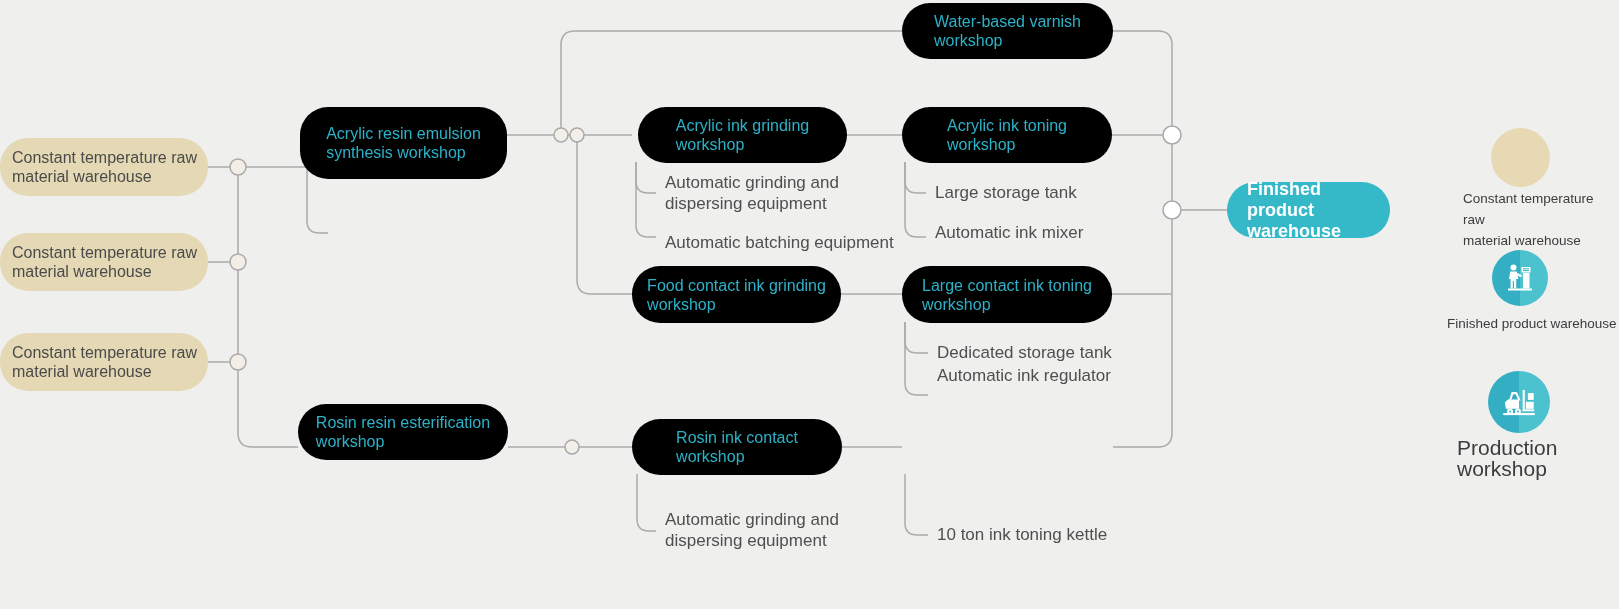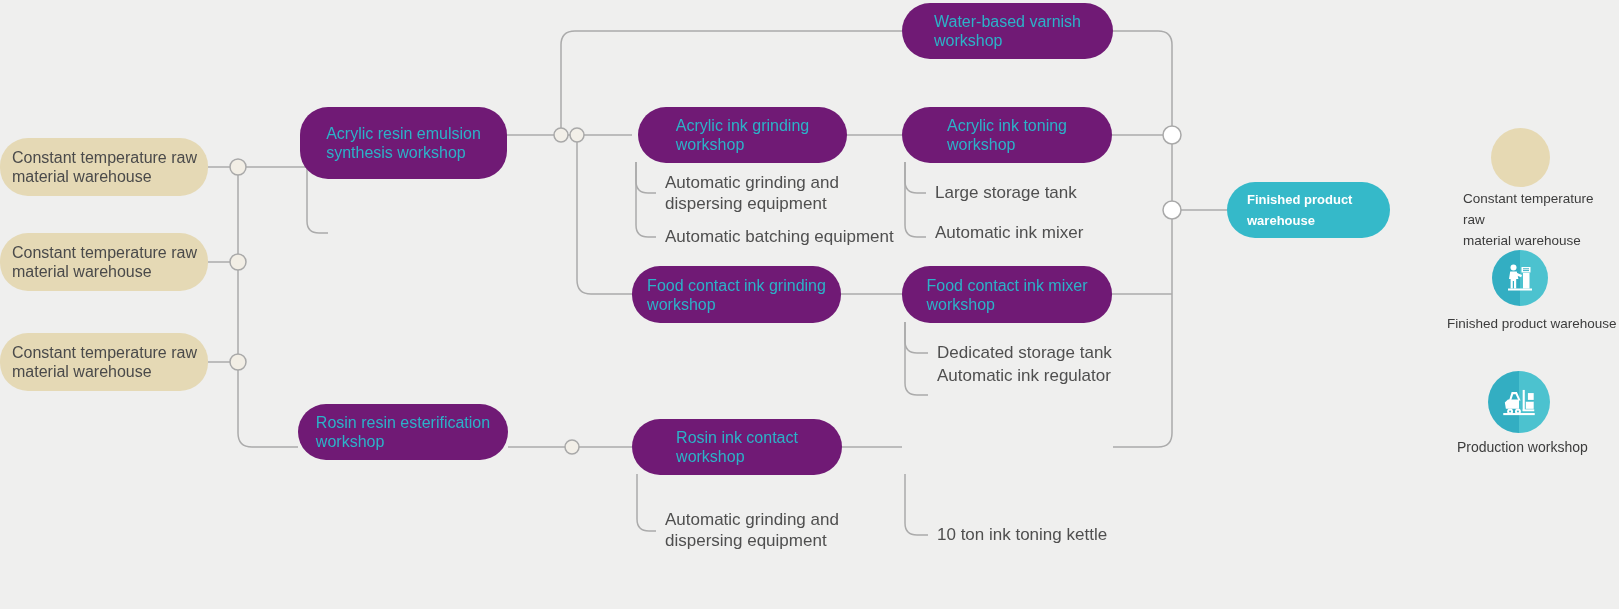--- a/index.html
+++ b/index.html
@@ -8,29 +8,29 @@
     background:#efefee;
     font-family:"Liberation Sans", sans-serif;
   }
   .stage{position:absolute;left:0;top:0;width:1619px;height:609px}
   svg.wires{position:absolute;left:0;top:0;pointer-events:none}
   .node{
     position:absolute;border-radius:28px;box-sizing:border-box;
     display:flex;align-items:center;justify-content:center;
     white-space:pre-line;font-size:16px;line-height:19px;
   }
-  .node.blue{background:#701a75;color:#2cb2c8}
+  .node.blue{background:#000000;color:#2cb2c8}
   .node.tan{background:#e5d9b5;color:#4a4a4a;justify-content:flex-start;padding-left:12px}
-  .node.teal{background:#35b9c9;color:#ffffff;justify-content:flex-start;padding-left:20px;font-weight:600;font-size:13px;line-height:21px}
+  .node.teal{background:#35b9c9;color:#ffffff;justify-content:flex-start;padding-left:20px;font-weight:600;font-size:18px;line-height:21px}
   .equip{position:absolute;color:#4f4f4f;font-size:17px;line-height:21px;white-space:pre-line}
   .legend-circle{position:absolute;border-radius:50%;display:flex;align-items:center;justify-content:center}
   .legend-circle.tan{background:#e6d9b3}
   .legend-circle.teal{background:linear-gradient(90deg,#33aec2 50%,#4cc2cf 50%)}
   .legend-label{position:absolute;color:#3c3c3c;font-size:13.5px;line-height:21px;white-space:pre-line}
-  .legend-label.big{font-size:14px}
+  .legend-label.big{font-size:21px}
 </style>
 </head>
 <body>
 
 <div class="stage">
 
   <svg class="wires" width="1619" height="609" viewBox="0 0 1619 609">
     <g fill="none" stroke="#ababab" stroke-width="1.5">
       <path d="M208,167 H308"></path>
       <path d="M208,262 H238"></path>
@@ -79,33 +79,33 @@
   <div class="node blue" style="left:300px;top:107px;width:207px;height:72px">Acrylic resin emulsion
 synthesis workshop</div>
   <div class="node blue" style="left:902px;top:3px;width:211px;height:56px">Water-based varnish
 workshop</div>
   <div class="node blue" style="left:638px;top:107px;width:209px;height:56px">Acrylic ink grinding
 workshop</div>
   <div class="node blue" style="left:902px;top:107px;width:210px;height:56px">Acrylic ink toning
 workshop</div>
   <div class="node blue" style="left:632px;top:266px;width:209px;height:57px">Food contact ink grinding
 workshop</div>
-  <div class="node blue" style="left:902px;top:266px;width:210px;height:57px">Food contact ink mixer
+  <div class="node blue" style="left:902px;top:266px;width:210px;height:57px">Large contact ink toning
 workshop</div>
   <div class="node blue" style="left:298px;top:404px;width:210px;height:56px">Rosin resin esterification
 workshop</div>
   <div class="node blue" style="left:632px;top:419px;width:210px;height:56px">Rosin ink contact
 workshop</div>
 
   <div class="node teal" style="left:1227px;top:182px;width:163px;height:56px">Finished product
 warehouse</div>
 
   <div class="equip" style="left:665px;top:172px">Automatic grinding and
 dispersing equipment</div>
-  <div class="equip" style="left:665px;top:226px">Automatic batching equipment</div>
+  <div class="equip" style="left:665px;top:232px">Automatic batching equipment</div>
   <div class="equip" style="left:935px;top:182px">Large storage tank</div>
   <div class="equip" style="left:935px;top:222px">Automatic ink mixer</div>
   <div class="equip" style="left:937px;top:342px">Dedicated storage tank</div>
   <div class="equip" style="left:937px;top:365px">Automatic ink regulator</div>
   <div class="equip" style="left:665px;top:509px">Automatic grinding and
 dispersing equipment</div>
   <div class="equip" style="left:937px;top:524px">10 ton ink toning kettle</div>
 
   <div class="legend-circle tan" style="left:1491px;top:128px;width:59px;height:59px"></div>
   <div class="legend-label" style="left:1463px;top:188px">Constant temperature raw

